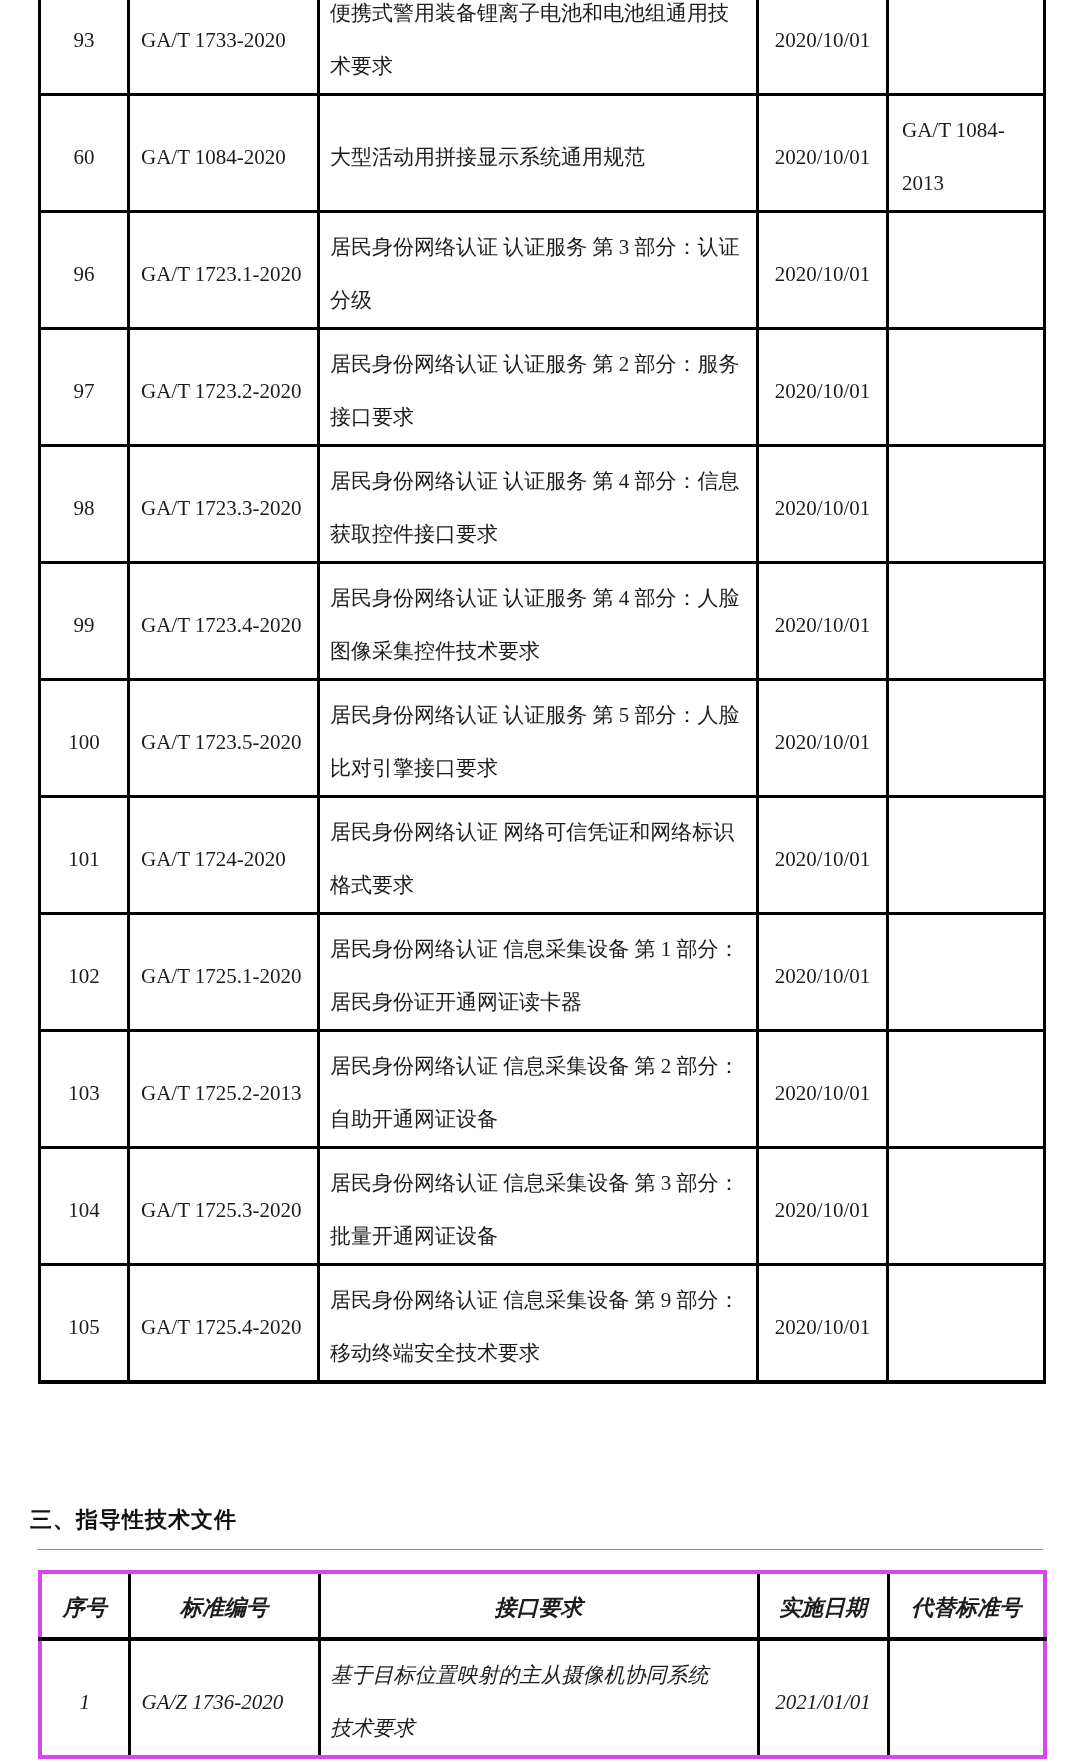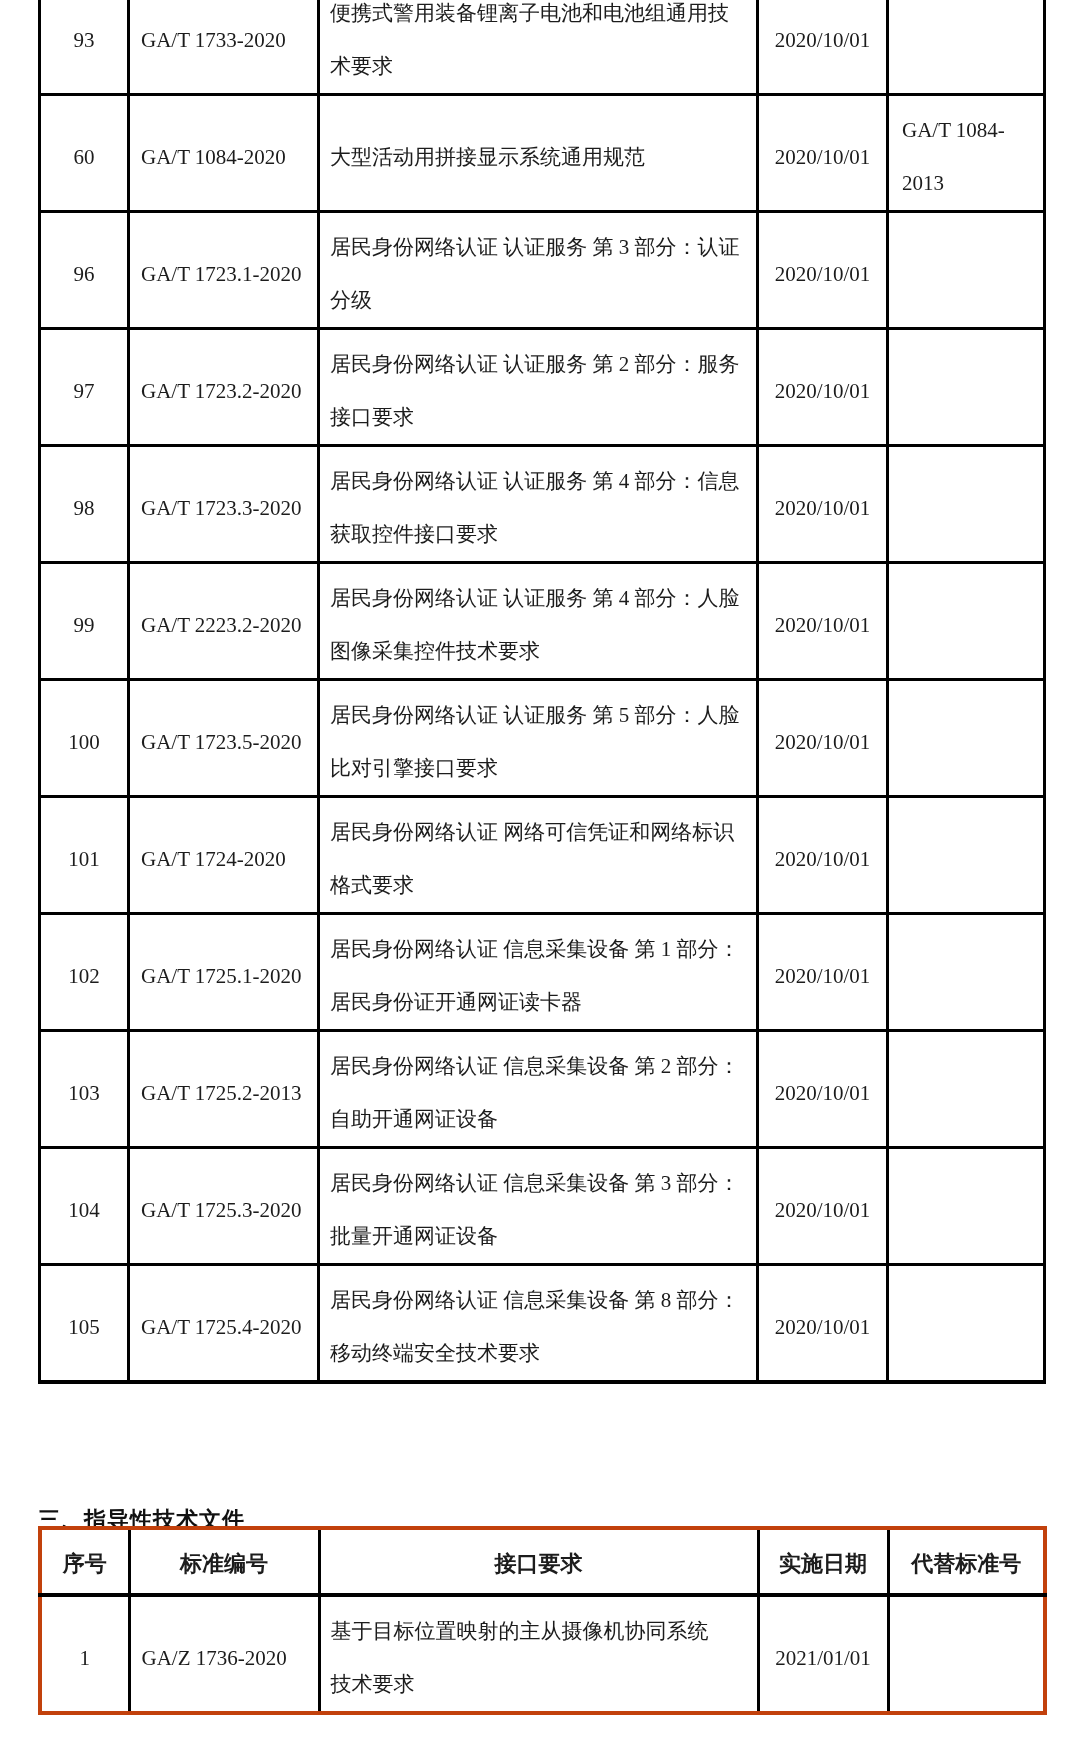--- a/index.html
+++ b/index.html
@@ -12,21 +12,21 @@
     color:#1c1c1c;
   }
   table.std{
     position:absolute;left:38px;
     width:1005px;
     border-collapse:collapse;
     table-layout:fixed;
     background:#ffffff;
   }
   #table1{top:-24px;border:3px solid #000;border-bottom-width:4px;}
-  #table2{top:1526px;border:4px solid #c2410c;}
+  #table2{top:1570px;border:4px solid #d946ef;font-style:italic;}
   .std td,.std th{
     border:3px solid #000;
     padding:0;
     vertical-align:middle;
     overflow:hidden;
   }
   .std td{padding-top:8px;font-size:21px;}
   #table2 thead th{border-bottom-width:4px;}
   .row-tall{height:115px;}
   .row-short{height:72px;}
@@ -38,21 +38,21 @@
   td.c-repl{text-align:left;padding-left:13px;margin-top:35px;}
   .line{line-height:53px;white-space:nowrap;}
   #table2 thead th{
     font-family:"Liberation Sans","DejaVu Sans",sans-serif;
     font-weight:bold;
     font-size:22px;
     text-align:center;
     padding-top:4px;
   }
   .section-title{
-    position:absolute;left:38px;top:1506px;
+    position:absolute;left:30px;top:1506px;
     font-family:"Liberation Sans","DejaVu Sans",sans-serif;
     font-weight:bold;
     font-size:22px;
     line-height:28px;
     color:#111;
     letter-spacing:1px;
     white-space:nowrap;
   }
   .thin-rule{
     position:absolute;left:38px;top:1549px;
@@ -154,21 +154,21 @@
           <td class="c-date">
             <div class="line">2020/10/01</div>
           </td>
           <td class="c-repl"></td>
         </tr>
         <tr class="row-tall">
           <td class="c-num">
             <div class="line">99</div>
           </td>
           <td class="c-code">
-            <div class="line">GA/T 2223.2-2020</div>
+            <div class="line">GA/T 1723.4-2020</div>
           </td>
           <td class="c-name">
             <div class="line">居民身份网络认证 认证服务 第 4 部分：人脸</div>
             <div class="line">图像采集控件技术要求</div>
           </td>
           <td class="c-date">
             <div class="line">2020/10/01</div>
           </td>
           <td class="c-repl"></td>
         </tr>
@@ -253,21 +253,21 @@
           <td class="c-repl"></td>
         </tr>
         <tr class="row-tall">
           <td class="c-num">
             <div class="line">105</div>
           </td>
           <td class="c-code">
             <div class="line">GA/T 1725.4-2020</div>
           </td>
           <td class="c-name">
-            <div class="line">居民身份网络认证 信息采集设备 第 8 部分：</div>
+            <div class="line">居民身份网络认证 信息采集设备 第 9 部分：</div>
             <div class="line">移动终端安全技术要求</div>
           </td>
           <td class="c-date">
             <div class="line">2020/10/01</div>
           </td>
           <td class="c-repl"></td>
         </tr>
       </tbody>
   </table>
 

